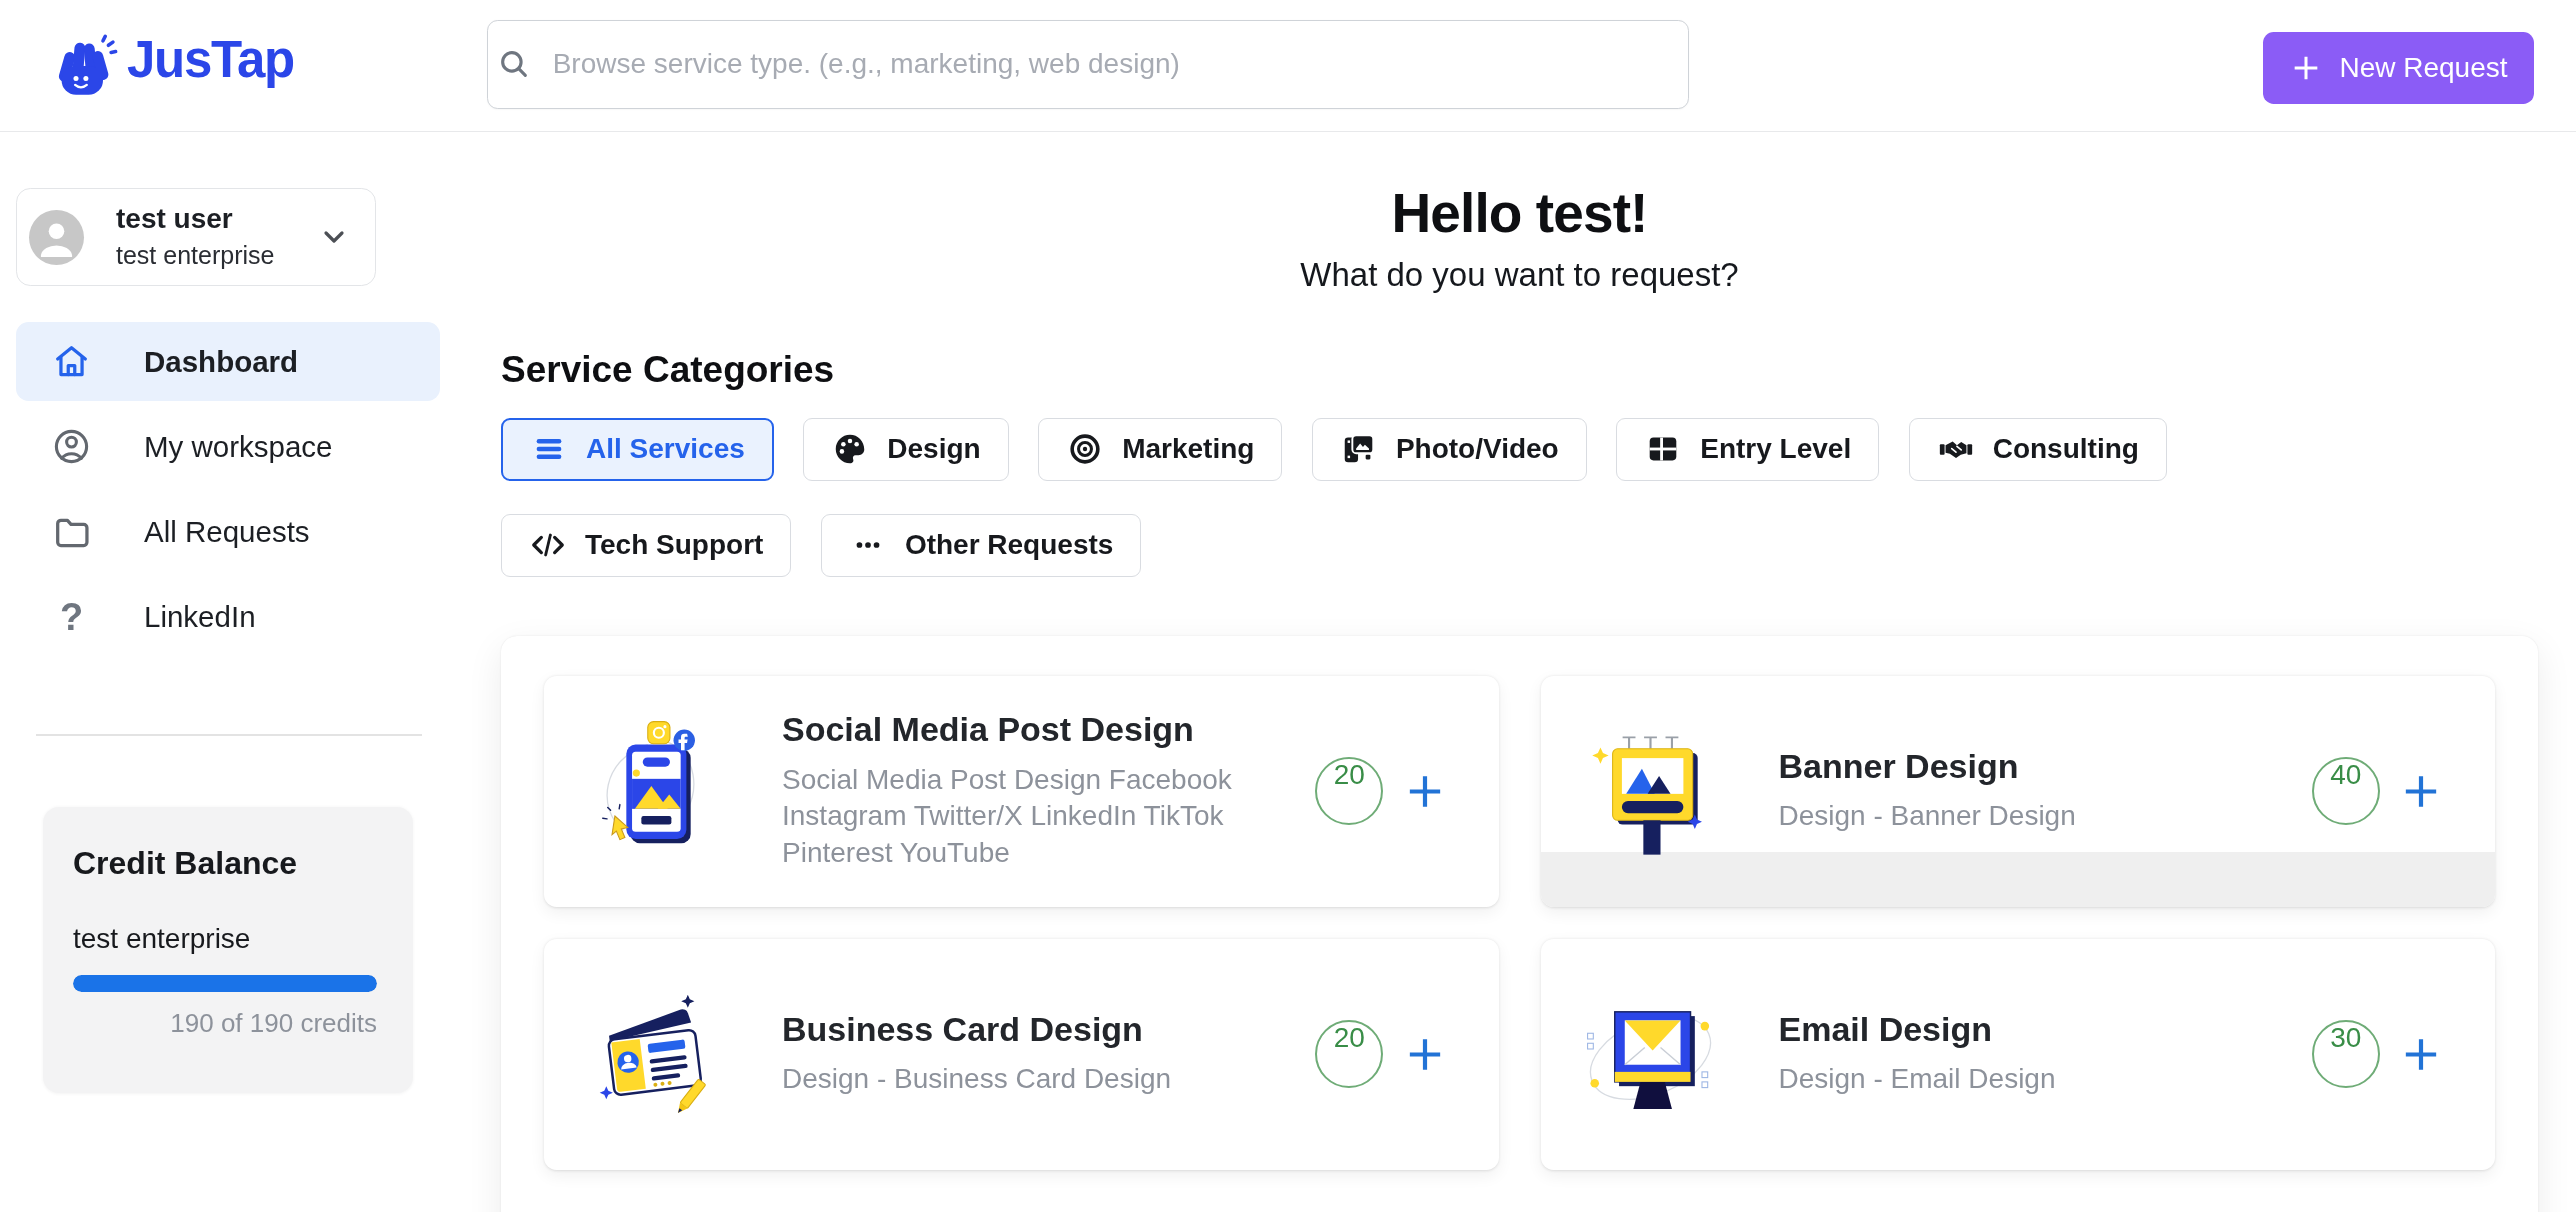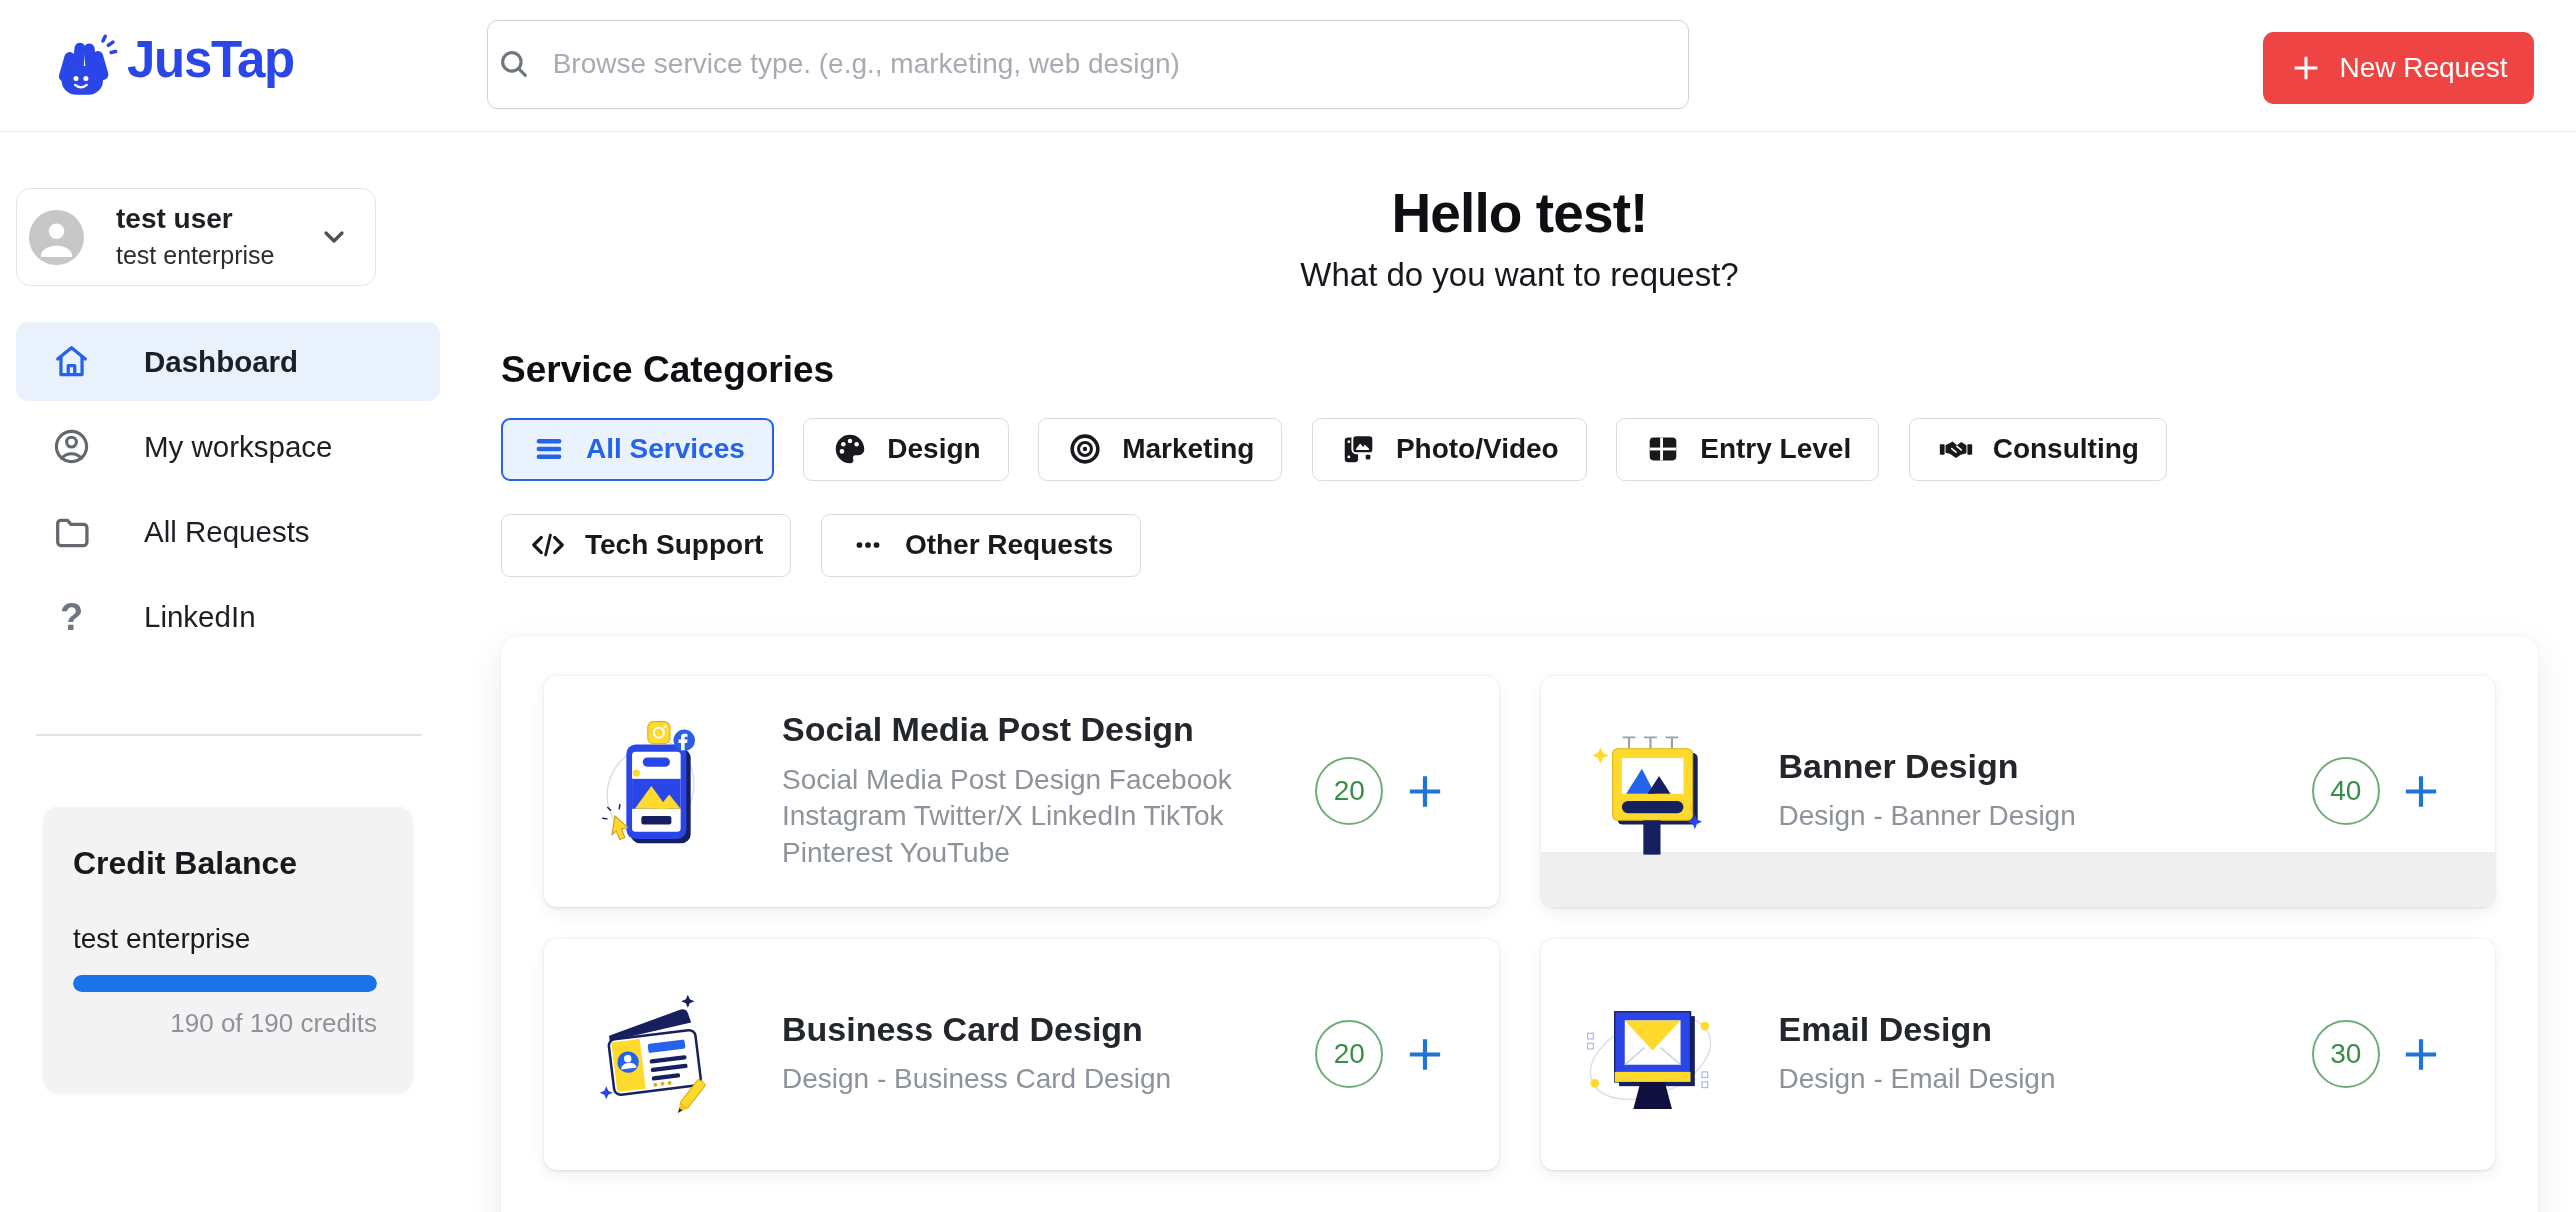--- a/index.html
+++ b/index.html
@@ -11,21 +11,21 @@
   .header{position:absolute;left:0;top:0;right:0;height:131px;background:#fff;
           border-bottom:0.9px solid #e8e9eb;z-index:10}
   .logo{position:absolute;left:49px;top:50%;transform:translateY(-50%);
         display:flex;align-items:flex-start;gap:6px;cursor:pointer}
   .logo-text{font-size:51px;font-weight:700;color:#2b46e8;letter-spacing:-1.3px}
   .search{position:absolute;left:487px;top:19.7px;width:1202px;height:89px;box-sizing:border-box;
           border:1.3px solid #cfd3d8;border-radius:10.7px;display:flex;align-items:center;
           padding:0 9px;gap:19.7px;background:#fff;box-shadow:0 0.9px 1.8px rgba(0,0,0,.03)}
   .search input{border:0;outline:0;flex:1;font-size:28px;font-family:inherit;color:#333;background:transparent}
   .search input::placeholder{color:#a7abb3}
-  .new-request{position:absolute;right:42px;top:32px;width:271px;height:72px;background:#ef4444;
+  .new-request{position:absolute;right:42px;top:32px;width:271px;height:72px;background:#8b5cf6;
                border:0;border-radius:10.7px;color:#fff;font-size:28px;font-family:inherit;
                display:flex;align-items:center;justify-content:center;gap:16px;cursor:pointer}
 
   
   .sidebar{position:absolute;left:0;top:131px;width:474px;bottom:0;background:#fff}
   .user-card{position:absolute;left:16px;top:57px;width:360px;height:98px;box-sizing:border-box;
              border:1.3px solid #e3e5e8;border-radius:14.3px;display:flex;align-items:center;
              padding:0 25px 0 12px;gap:32px;cursor:pointer;background:#fff}
   .avatar{width:55px;height:55px;border-radius:50%;background:#c7c7c7;flex:none;
           display:flex;align-items:center;justify-content:center}
@@ -65,21 +65,21 @@
   .cards{display:grid;grid-template-columns:1fr 1fr;gap:32px 42px}
   .card{position:relative;height:231px;background:#fff;border-radius:12.5px;box-sizing:border-box;
         box-shadow:0 0.9px 2.7px rgba(0,0,0,.10),0 5.4px 16px rgba(0,0,0,.06);
         display:flex;align-items:center;padding:0 47px 0 38px;cursor:pointer;overflow:hidden}
   .illo{width:143px;height:190px;flex:none;margin-right:57px;position:relative;z-index:1}
   .illo svg{width:100%;height:100%}
   .card-text{flex:1;min-width:0;position:relative;z-index:1}
   .card-title{margin:0;font-size:34px;font-weight:600;color:#23262b}
   .card-desc{margin:12.5px 0 0;font-size:28px;color:#8d929b;line-height:1.32;max-width:555px}
   .badge{flex:none;width:68px;height:68px;box-sizing:border-box;border:2.2px solid #6fac77;border-radius:50%;
-         display:flex;align-items:center;justify-content:center;font-size:28px;color:#398d47;
+         display:flex;align-items:flex-start;justify-content:center;font-size:28px;color:#398d47;
          margin-left:16px;position:relative;z-index:1;background:#fff}
   .add-btn{flex:none;width:54px;height:54px;border:0;background:transparent;margin-left:14.3px;
            display:flex;align-items:center;justify-content:center;cursor:pointer;position:relative;z-index:1}
   .hover-band{position:absolute;left:0;right:0;bottom:0;height:55px;background:#efefef;z-index:0}
 </style>
 </head>
 <body>
 
 <header class="header">
   <div class="logo">

